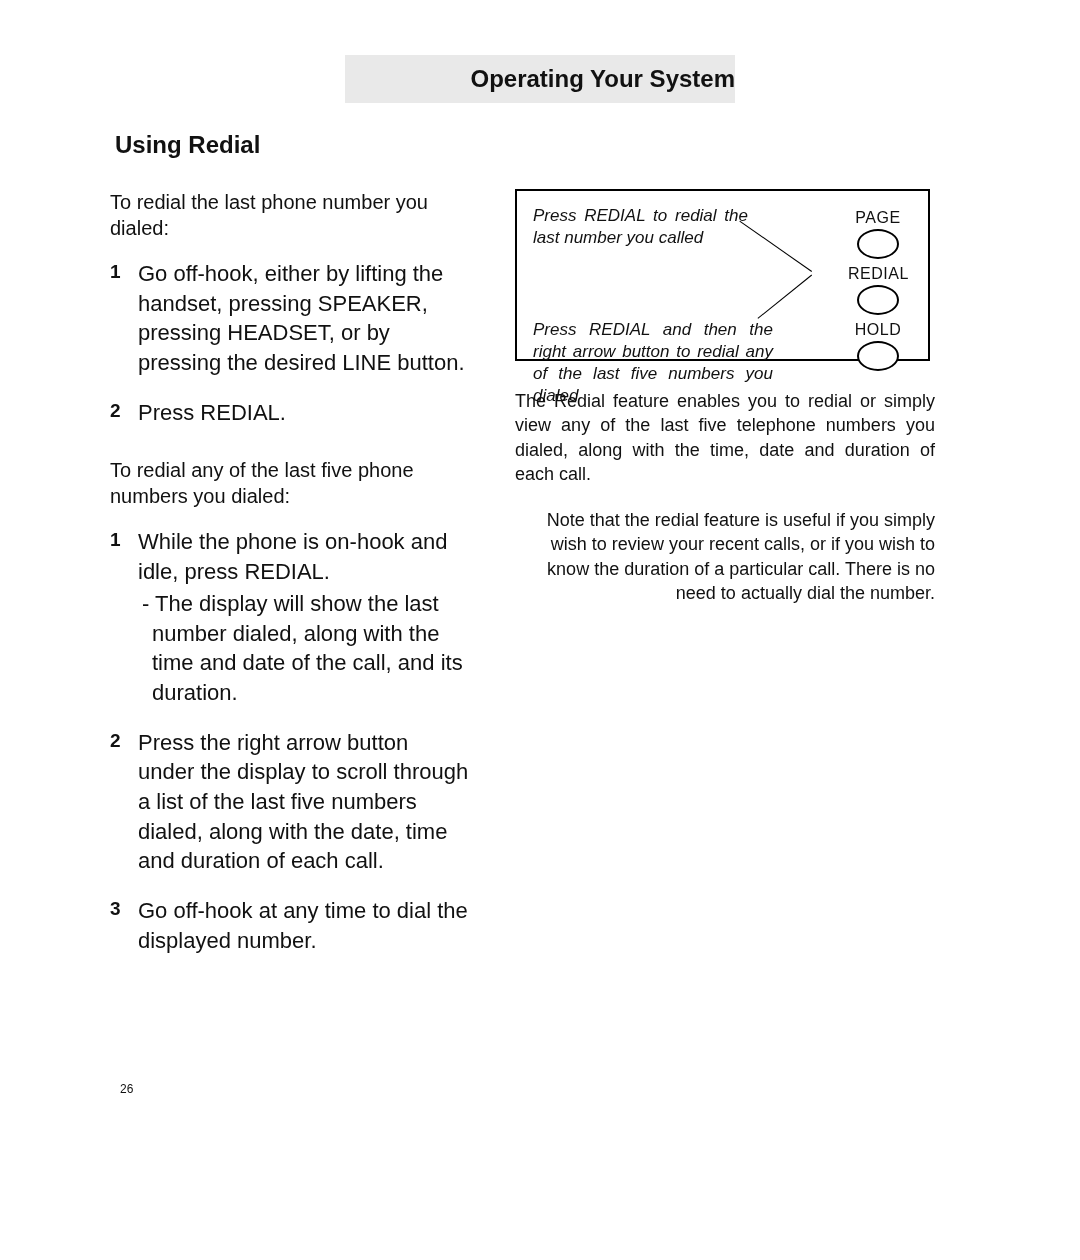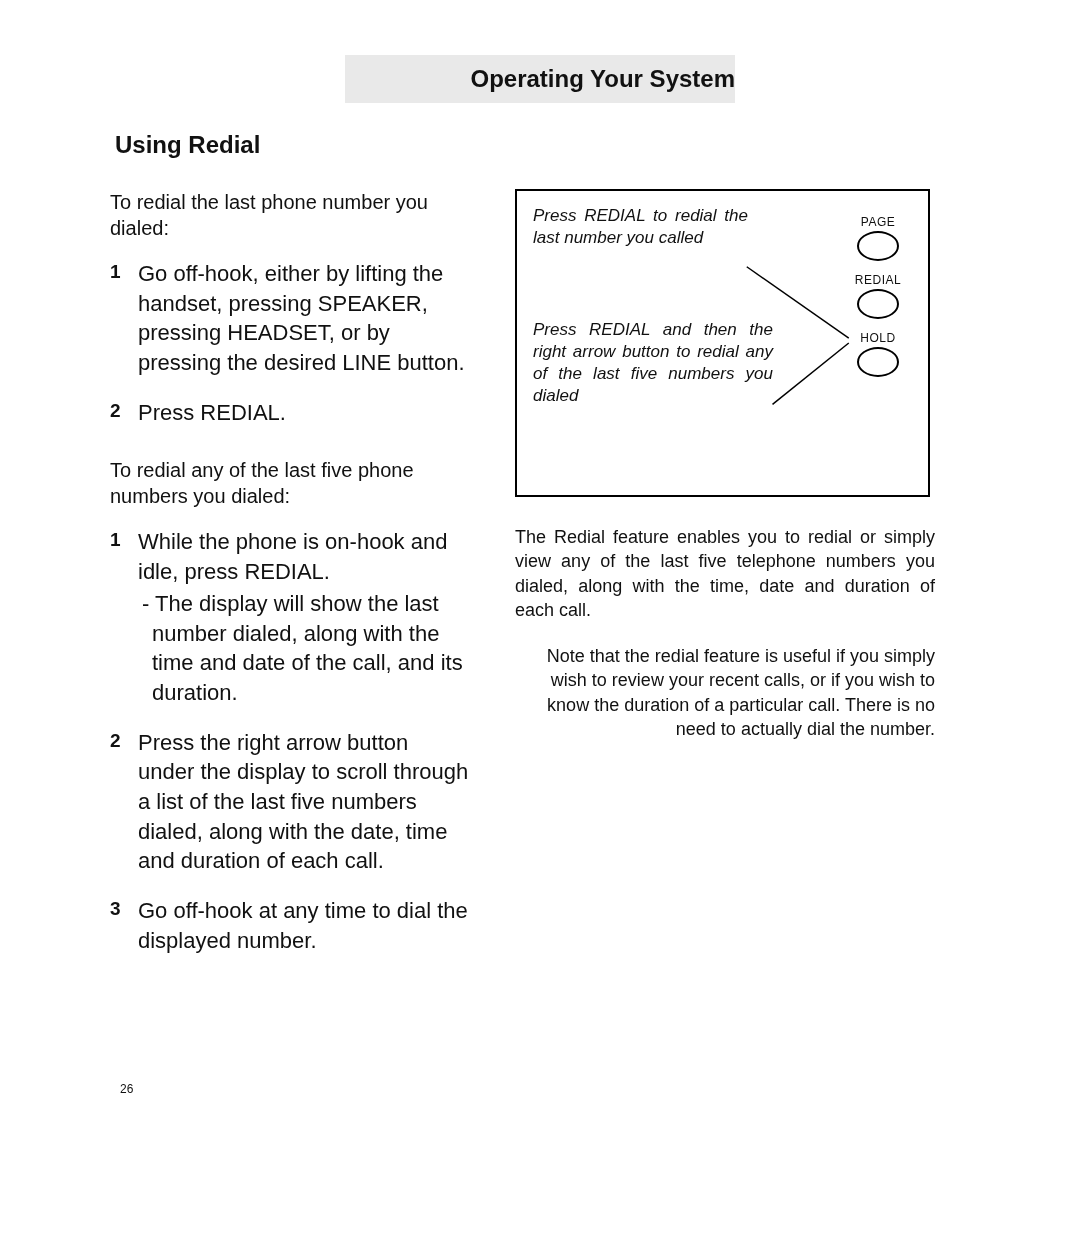--- a/index.html
+++ b/index.html
@@ -61,36 +61,36 @@
   }
   .subnote {
     display: block;
     padding-left: 14px;
     text-indent: -10px;
     margin-top: 2px;
   }
   .diagram-box {
     border: 2px solid #000;
     width: 415px;
-    height: 308px;
+    height: 172px;
     position: relative;
     margin-bottom: 28px;
   }
   .btn-stack {
     position: absolute;
     right: 20px;
     top: 12px;
     width: 60px;
     text-align: center;
   }
   .btn-label {
-    font-size: 12px;
+    font-size: 16px;
     letter-spacing: 0.5px;
     margin-bottom: 2px;
-    margin-top: 12px;
+    margin-top: 6px;
   }
   .btn-oval {
     width: 42px;
     height: 30px;
     border: 2px solid #000;
     border-radius: 50%;
     margin: 0 auto 2px auto;
     background: #fff;
   }
   .cap1, .cap2 {

